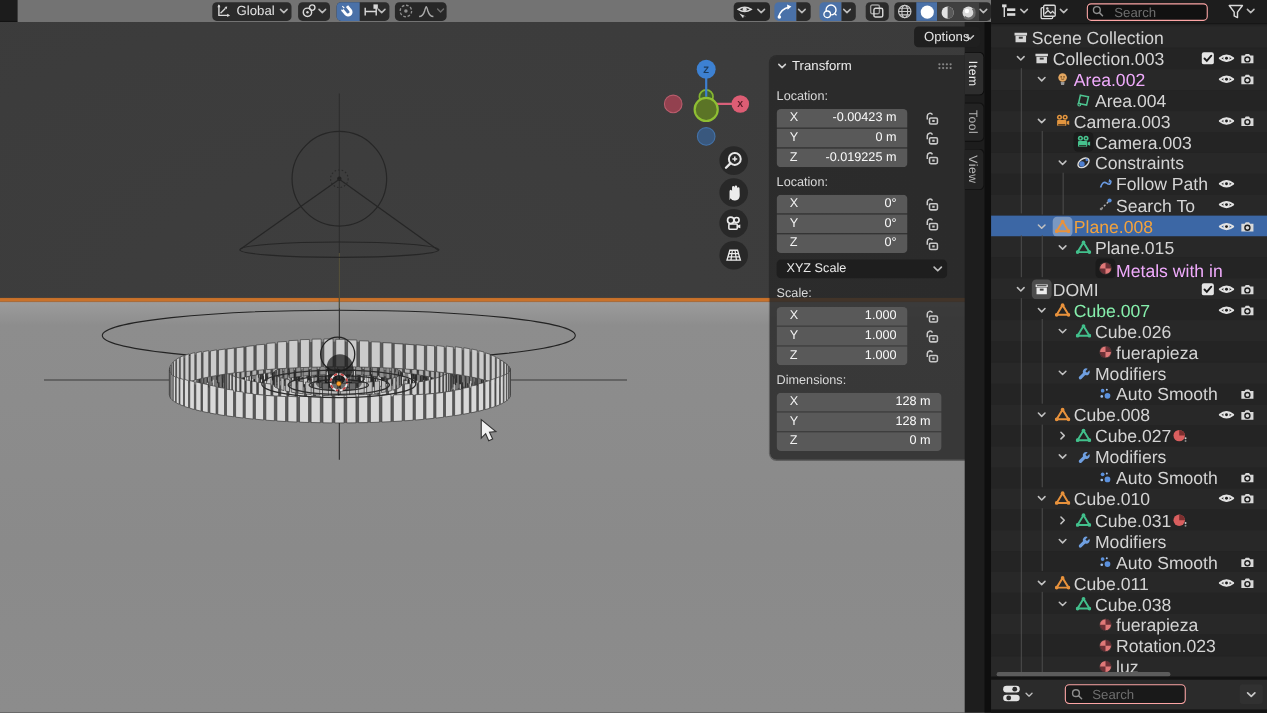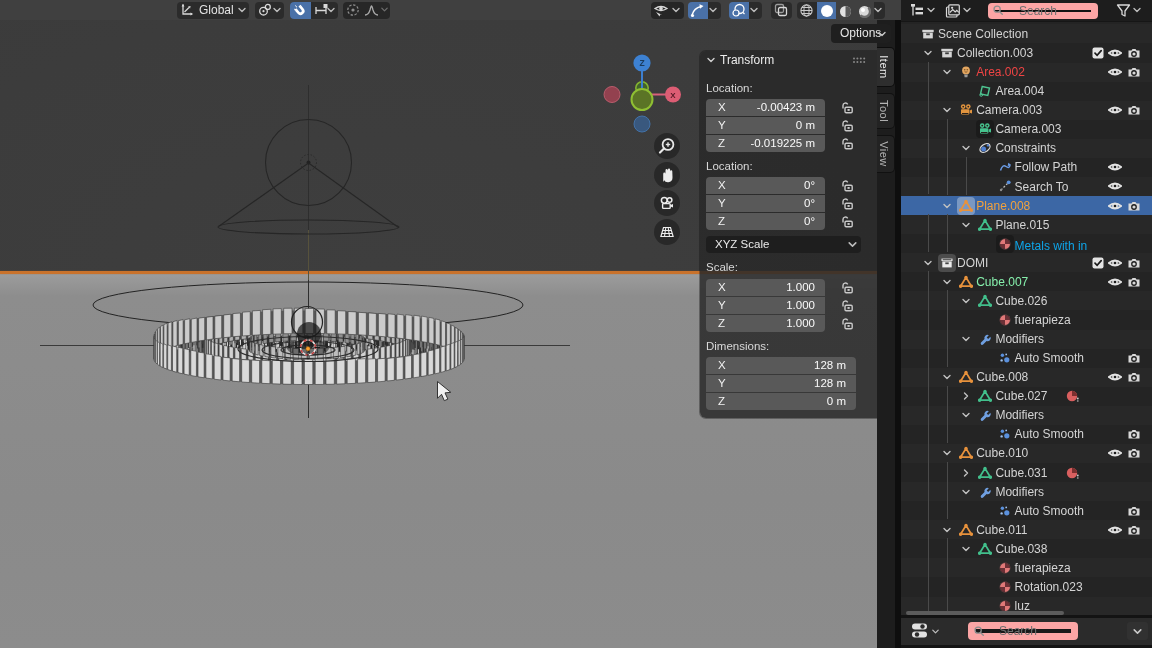--- a/index.html
+++ b/index.html
@@ -1,37 +1,37 @@
 <!DOCTYPE html>
 <html><head><meta charset="utf-8"><style>
 *{margin:0;padding:0;box-sizing:border-box}
 html,body{width:1152px;height:648px;overflow:hidden;background:#1c1c1c;
  font-family:"Liberation Sans",sans-serif;-webkit-font-smoothing:antialiased}
 .abs{position:absolute}
-#header{position:absolute;left:0;top:0;width:930px;height:20px;background:#404040}
+#header{position:absolute;left:16px;top:0;width:930px;height:20px;background:#737373}
 .hbtn{position:absolute;top:1.5px;height:17px;background:#2b2b2b;border-radius:4px}
 .htxt{color:#e3e3e3;font-size:12px;line-height:17px}
 #vp{position:absolute;left:0;top:20px;width:901px;height:628px;overflow:hidden;background:radial-gradient(ellipse 120% 90% at 42% 40%,#3e3e3e 0%,#3b3b3b 70%,#383838 100%)}
 #ground{position:absolute;left:0;top:254px;width:901px;height:374px;background:linear-gradient(#9c9c9c 0,#8d8d8d 22px,#8a8a8a 60%,#8c8c8c 100%)}
 #horizon{position:absolute;left:0;top:251px;width:901px;height:3px;background:#c9722b;box-shadow:0 0 1px #b05f1d}
 #npanel{position:absolute;left:700px;top:31px;width:188px;height:367px;background:rgba(41,41,41,0.84);border-radius:6px;box-shadow:0 0 0 1px rgba(15,15,15,0.35)}
 .plabel{position:absolute;color:#d8d8d8;font-size:11.5px}
 .pstack{position:absolute;left:6px;border-radius:4px;overflow:hidden}
 .prow{position:relative;height:17px;background:#595959;margin-bottom:1px}
 .prow:last-child{margin-bottom:0}
 .prow .k{position:absolute;left:12px;top:2px;color:#f2f2f2;font-size:11.5px}
 .prow .v{position:absolute;right:10px;top:2px;color:#fafafa;font-size:11.5px}
 .tab{position:absolute;left:877px;width:18px;border:1px solid #111;border-left:none;border-radius:0 5px 5px 0;background:#232323;color:#b4b4b4}
 .tab span{position:absolute;left:1px;top:50%;transform:translateY(-50%);writing-mode:vertical-rl;font-size:11px;letter-spacing:0.5px}
 .navbtn{position:absolute;left:654px;width:26px;height:26px;border-radius:13px;background:rgba(35,35,35,0.82)}
 #outl{position:absolute;left:901px;top:0;width:251px;height:648px;background:#242424}
 .orow{position:absolute;left:0;width:251px;height:19px}
-.otxt{position:absolute;top:2.5px;font-size:12px;color:#d4d4d4;white-space:nowrap}
+.otxt{position:absolute;top:2.5px;font-size:16px;color:#d4d4d4;white-space:nowrap}
 .guide{position:absolute;width:1px;background:#4a4a4a}
-.sfield{position:absolute;background:#111;border-radius:4px;border:7px solid #fca5a5}
+.sfield{position:absolute;background:#111;border-radius:4px;border:1px solid #fca5a5}
 .sfield .stxt{position:absolute;left:24px;top:50%;transform:translateY(-50%);color:#6f6f6f;font-size:12px}
 </style></head><body>
 <svg width="0" height="0" style="position:absolute">
 <defs>
 <symbol id="i-chev" viewBox="0 0 10 10">
         <path d="M2 3.5 L5 6.5 L8 3.5" fill="none" stroke="currentColor" stroke-width="1.4" stroke-linecap="round" stroke-linejoin="round"></path>
       </symbol>
 <symbol id="i-chevr" viewBox="0 0 10 10">
         <path d="M3.5 2 L6.5 5 L3.5 8" fill="none" stroke="currentColor" stroke-width="1.4" stroke-linecap="round" stroke-linejoin="round"></path>
       </symbol>
@@ -1374,21 +1374,21 @@
     <svg style="position:absolute;left:226px;top:45.97px;width:14px;height:14px;">
       <use href="#i-cam"></use>
     </svg>
     <div class="orow" style="top:62.5px;background:#282828"></div>
     <svg style="position:absolute;left:41.2px;top:67.03999999999999px;width:10px;height:10px;color:#c2c2c2;">
       <use href="#i-chev"></use>
     </svg>
     <svg style="position:absolute;left:58.2px;top:65.03999999999999px;width:14px;height:14px;">
       <use href="#i-bulb"></use>
     </svg>
-    <div class="otxt" style="left:75.2px;top:65.0px;color:#ef4444">Area.002</div>
+    <div class="otxt" style="left:75.2px;top:65.0px;color:#f0abfc">Area.002</div>
     <svg style="position:absolute;left:207px;top:65.03999999999999px;width:14px;height:14px;">
       <use href="#i-eye"></use>
     </svg>
     <svg style="position:absolute;left:226px;top:65.03999999999999px;width:14px;height:14px;">
       <use href="#i-cam"></use>
     </svg>
     <div class="orow" style="top:81.6px;background:#242424"></div>
     <svg style="position:absolute;left:77.4px;top:84.11px;width:14px;height:14px;">
       <use href="#i-area"></use>
     </svg>
@@ -1458,21 +1458,21 @@
     </svg>
     <svg style="position:absolute;left:77.4px;top:217.6px;width:14px;height:14px;color:#42c08c;">
       <use href="#i-mesh"></use>
     </svg>
     <div class="otxt" style="left:94.4px;top:217.6px;color:#d4d4d4">Plane.015</div>
     <div class="orow" style="top:234.2px;background:#242424"></div>
     <div class="abs" style="left:94.6px;top:234.67000000000002px;width:18px;height:18px;background:#1b1b1b;border-radius:4px"></div>
     <svg style="position:absolute;left:96.6px;top:236.67000000000002px;width:14px;height:14px;">
       <use href="#i-mat"></use>
     </svg>
-    <div class="otxt" style="left:113.6px;top:239px;color:#0ea5e9">Metals with in</div>
+    <div class="otxt" style="left:113.6px;top:239px;color:#f0abfc">Metals with in</div>
     <div class="orow" style="top:253.2px;background:#282828"></div>
     <svg style="position:absolute;left:22.0px;top:257.74px;width:10px;height:10px;color:#c2c2c2;">
       <use href="#i-chev"></use>
     </svg>
     <div class="abs" style="left:37.0px;top:253.74px;width:18px;height:18px;background:#4c4c4c;border-radius:4px"></div>
     <svg style="position:absolute;left:39.0px;top:255.74px;width:14px;height:14px;">
       <use href="#i-colf"></use>
     </svg>
     <div class="otxt" style="left:56.0px;top:255.7px;color:#d4d4d4">DOMI</div>
     <svg style="position:absolute;left:191px;top:257.24px;width:12px;height:12px;">

